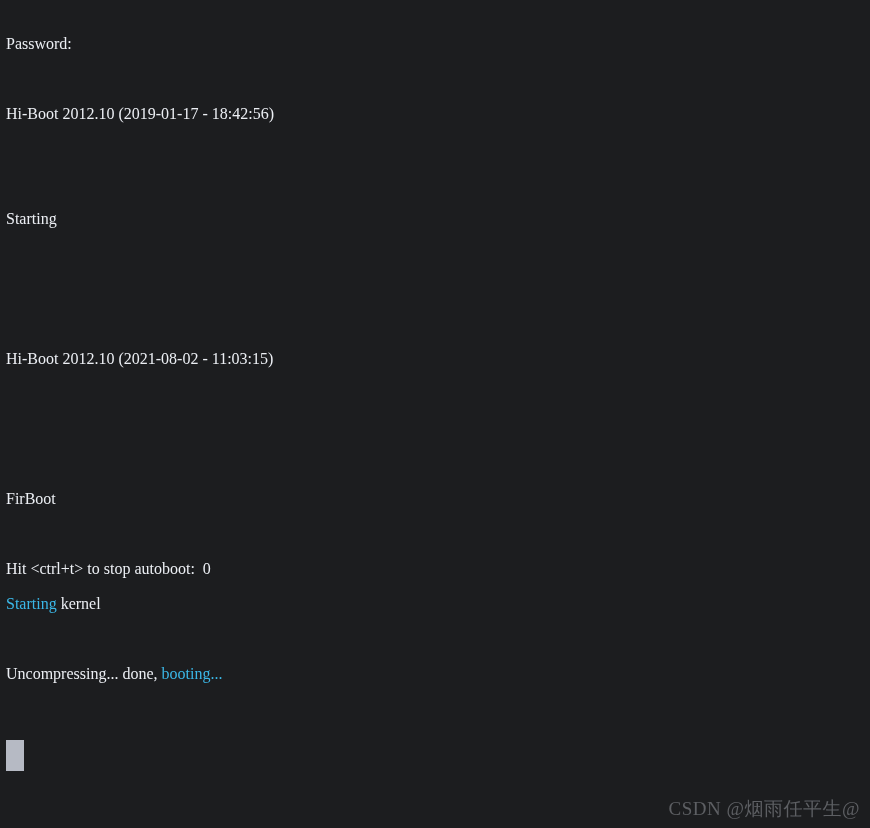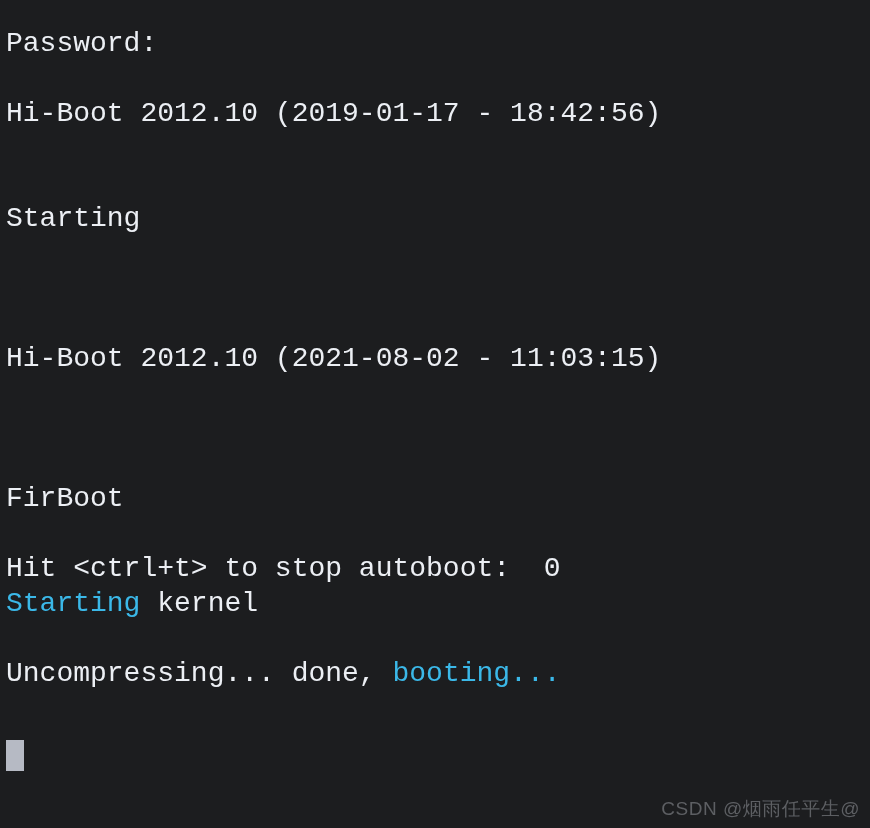--- a/index.html
+++ b/index.html
@@ -17,45 +17,45 @@
   }
   #console {
     position: absolute;
     left: 6px;
     top: 26px;
     width: 860px;
   }
   .line {
     height: 35px;
     line-height: 35px;
-    font-size: 28px;
+    font-size: 16px;
     letter-spacing: 0px;
     white-space: pre;
     color: #eceff4;
-    font-family: Liberation Mono, monospace;
+    font-family: Liberation Serif, serif;
   }
   .line.blank {
     color: transparent;
   }
   .seg-white { color: #eceff4; }
   .seg-cyan  { color: #3bb8e8; }
 
   #cursor {
     position: absolute;
     left: 6px;
     top: 740px;
     width: 18px;
     height: 31px;
     background: #b6bac4;
   }
   #watermark {
     position: absolute;
     right: 10px;
     bottom: 6px;
-    font-family: Liberation Sans, sans-serif;
+    font-family: Liberation Serif, serif;
     font-size: 19px;
     color: #5d5f63;
     white-space: nowrap;
     letter-spacing: 0.5px;
   }
 </style>
 </head>
 <body>
 
 <div id="screen">

